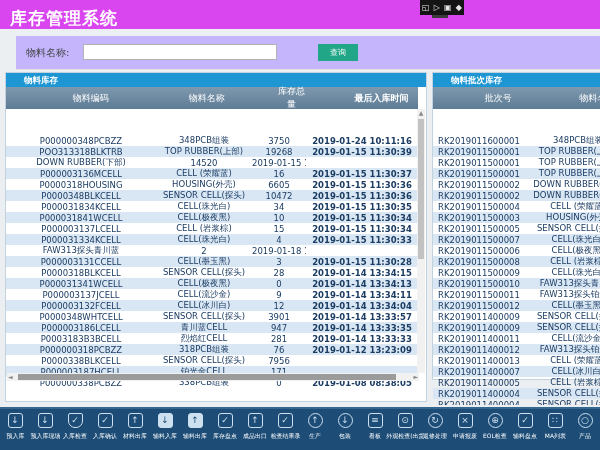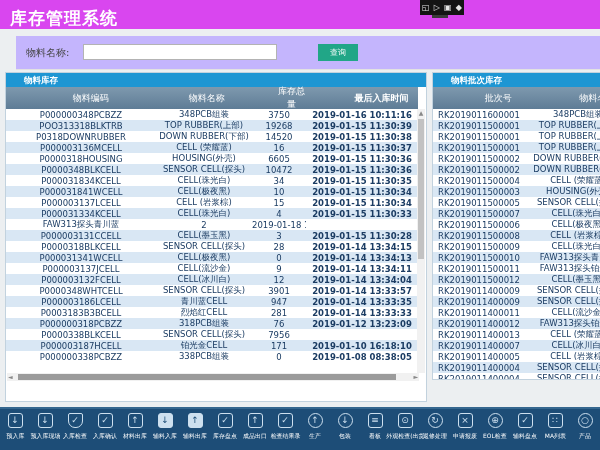--- a/index.html
+++ b/index.html
@@ -20,21 +20,21 @@
     border:none;font-size:8px;cursor:pointer;}
   
   .panel{position:absolute;background:#fff;border:1px solid #c2d2de;box-sizing:border-box;}
   .panel-left{left:5px;top:72px;width:422px;height:330px;}
   .panel-right{left:432px;top:72px;width:200px;height:308px;}
   .panel-title{height:14px;background:#1e96d3;color:#fff;font-size:8.5px;line-height:14px;
     padding-left:18px;font-weight:bold;}
   .thead{display:flex;height:22px;background:linear-gradient(180deg,#7e99ae 0%,#5e7c96 100%);
     color:#fff;font-size:9px;align-items:center;}
   .thead span{text-align:center;padding-left:36px;}
-  .rows{overflow:hidden;}
+  .rows{overflow:hidden;margin-top:26px;}
   .trow{display:flex;height:11px;align-items:center;font-size:8.5px;color:#1b3c63;white-space:nowrap;}
   .trow:nth-child(even){background:#d9e7f4;}
   .trow span{text-align:center;overflow:hidden;}
   
   .lt .thead span:nth-child(1),.lt .trow span:nth-child(1){width:150px;}
   .lt .thead span:nth-child(2),.lt .trow span:nth-child(2){width:96px;}
   .lt .thead span:nth-child(3),.lt .trow span:nth-child(3){width:54px;}
   .lt .thead span:nth-child(4),.lt .trow span:nth-child(4){width:112px;font-weight:bold;}
   .lt .thead,.lt .rows{width:412px;}
   
@@ -86,30 +86,29 @@
       <span>物料编码</span>
       <span>物料名称</span>
       <span>库存总量</span>
       <span>最后入库时间</span>
     </div>
   <div class="rows" id="left-rows" style="height:264px;">
       <div class="trow">
         <span>P000000348PCBZZ</span>
         <span>348PCB组装</span>
         <span>3750</span>
-        <span>2019-01-16 10:11:16</span>
+        <span>2019-01-24 10:11:16</span>
       </div>
       <div class="trow">
         <span>POO313318BLKTRB</span>
         <span>TOP RUBBER(上部)</span>
         <span>19268</span>
         <span>2019-01-15 11:30:39</span>
       </div>
       <div class="trow">
-        <span>P0318DOWNRUBBER</span>
         <span>DOWN RUBBER(下部)</span>
         <span>14520</span>
         <span>2019-01-15 11:30:38</span>
       </div>
       <div class="trow">
         <span>P000003136MCELL</span>
         <span>CELL (荣耀蓝)</span>
         <span>16</span>
         <span>2019-01-15 11:30:37</span>
       </div>
@@ -210,21 +209,20 @@
       </div>
       <div class="trow">
         <span>P0000338BLKCELL</span>
         <span>SENSOR CELL(探头)</span>
         <span>7956</span>
       </div>
       <div class="trow">
         <span>P000003187HCELL</span>
         <span>铂光金CELL</span>
         <span>171</span>
-        <span>2019-01-10 16:18:10</span>
       </div>
       <div class="trow">
         <span>P000000338PCBZZ</span>
         <span>338PCB组装</span>
         <span>0</span>
         <span>2019-01-08 08:38:05</span>
       </div>
     </div>
   <div class="vscroll">
     <span class="arr">▲</span>

